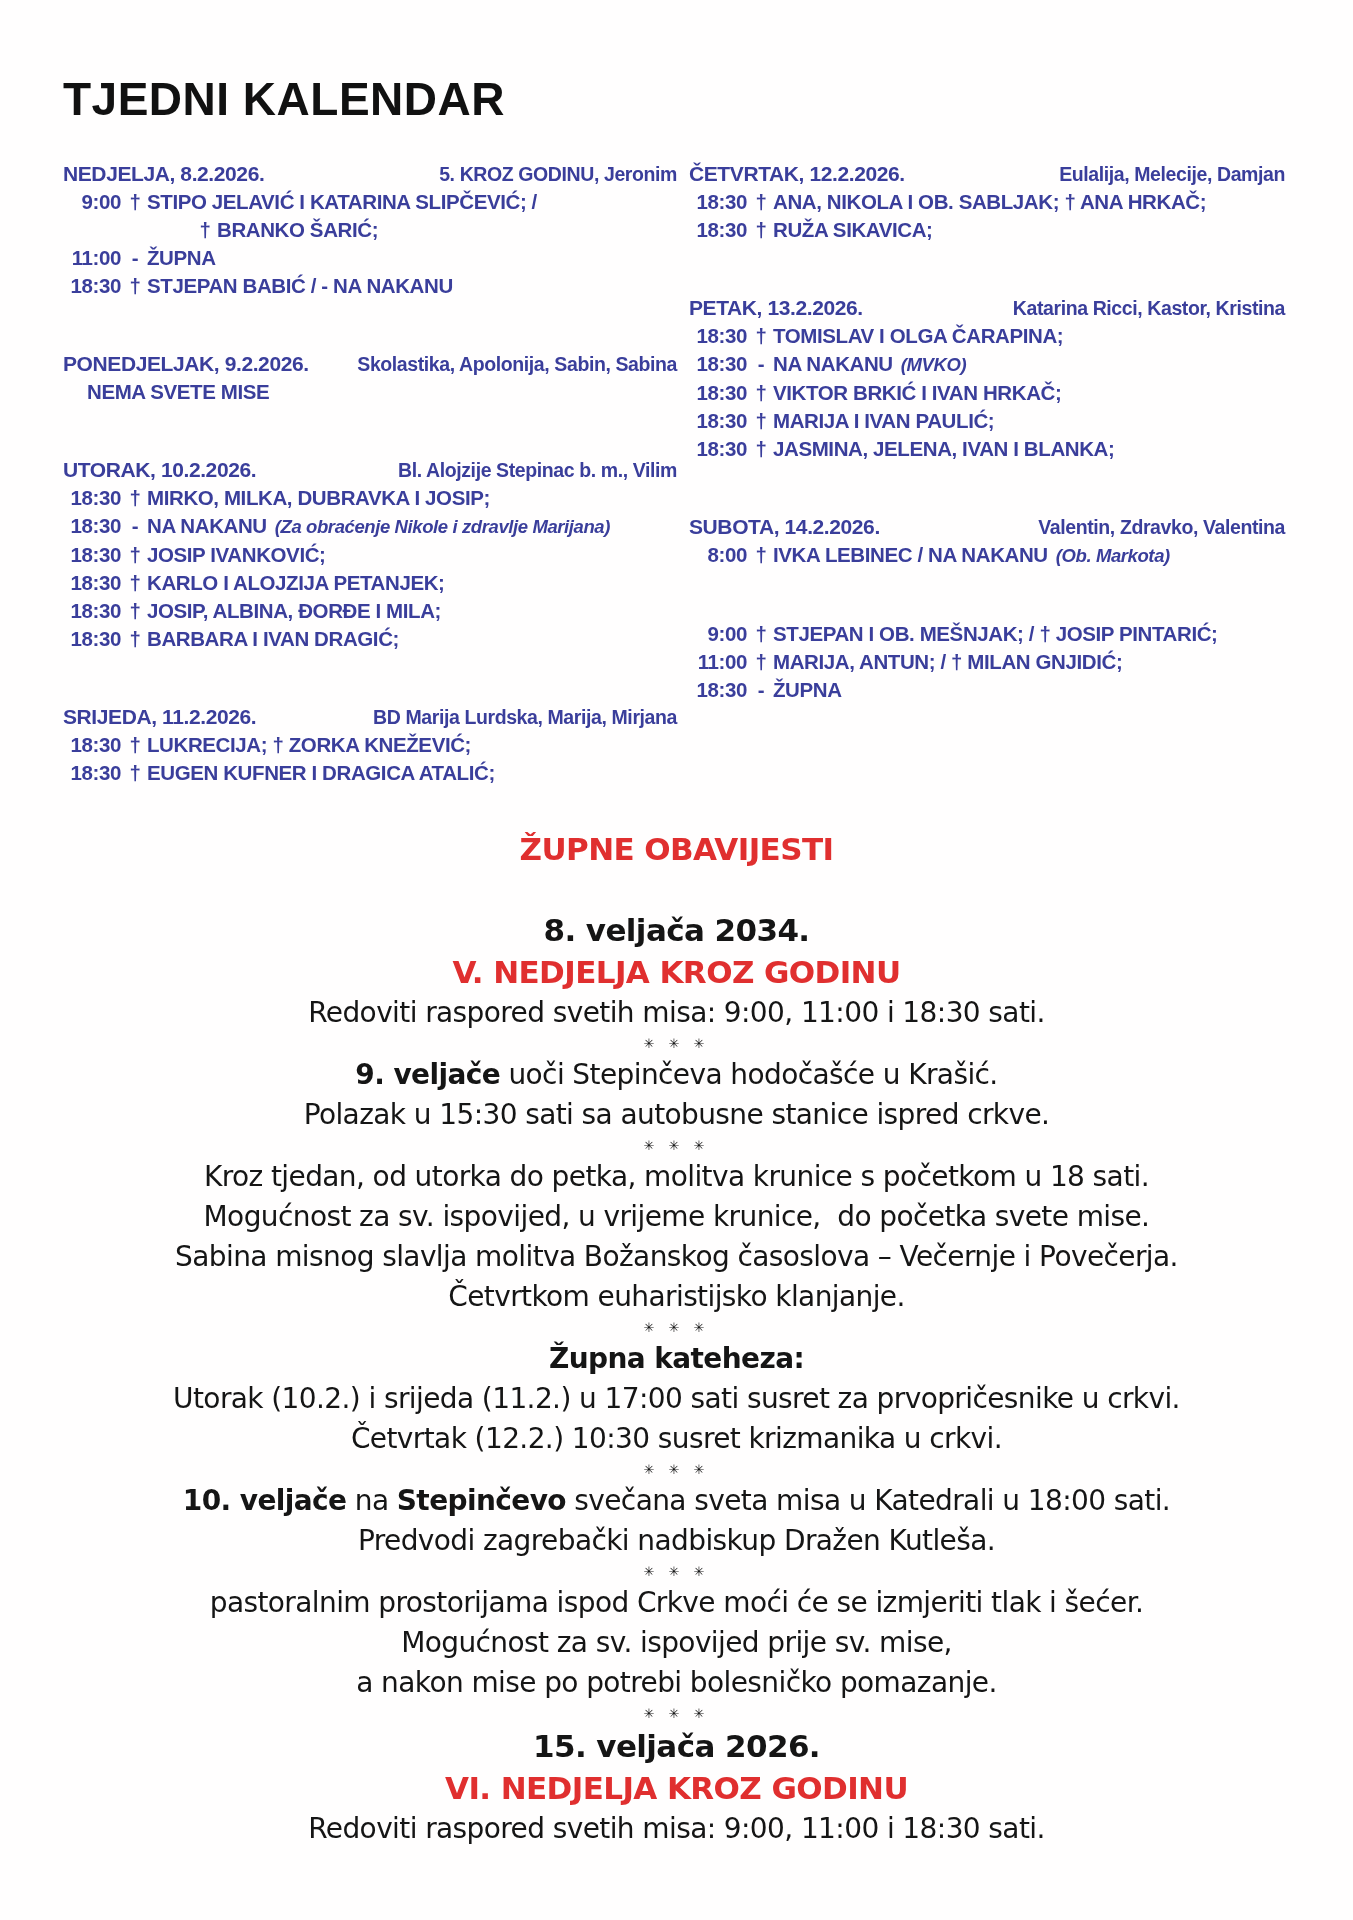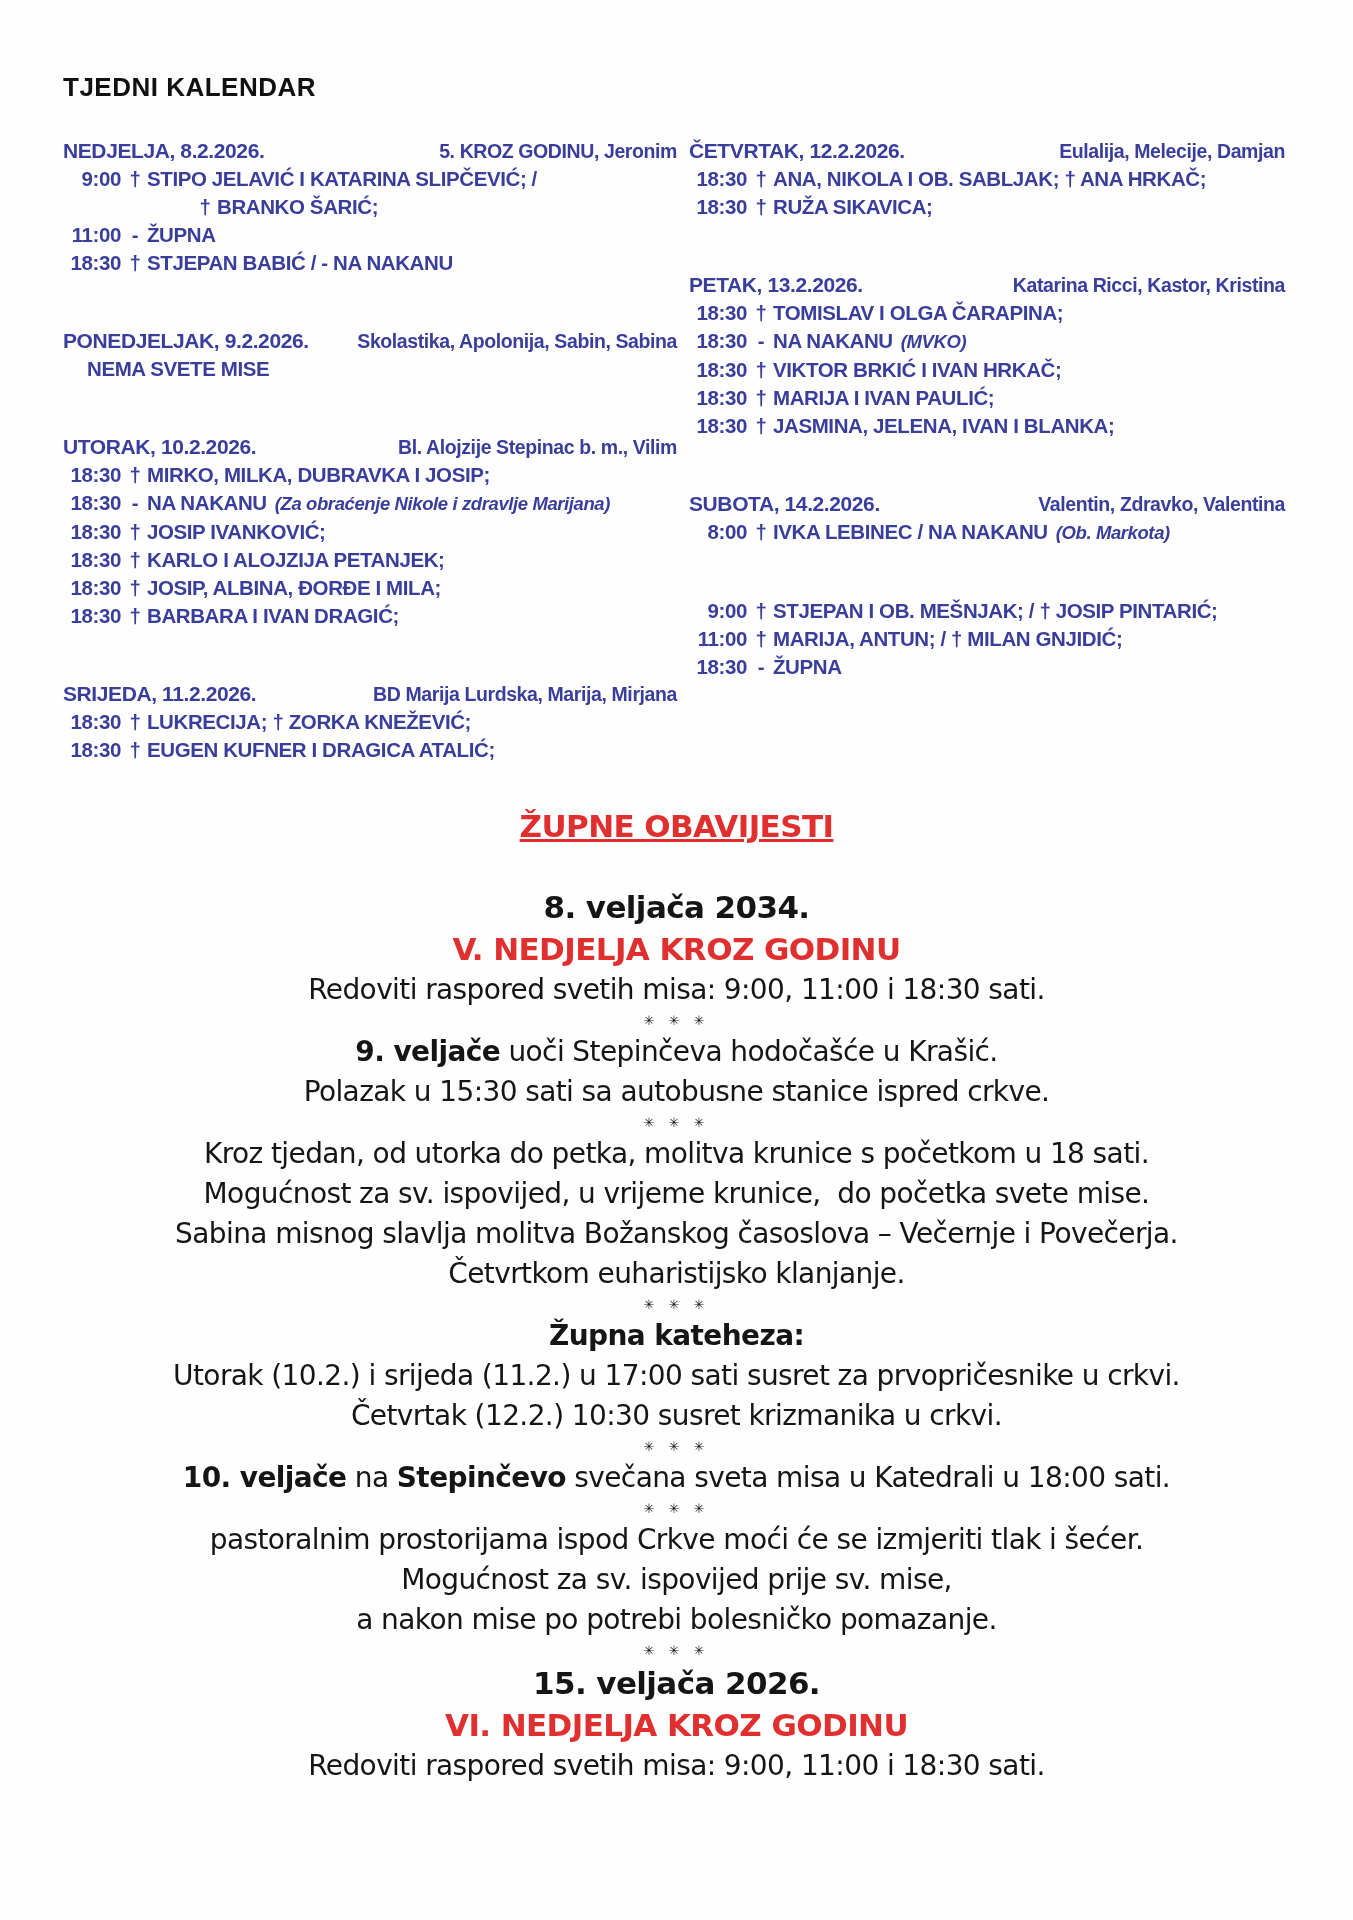--- a/index.html
+++ b/index.html
@@ -4,21 +4,21 @@
 <style>
   html,body{margin:0;padding:0;background:#ffffff;}
   .page{
     width:1353px;height:1920px;background:#fffefe;overflow:hidden;
     position:relative;box-sizing:border-box;
     font-family:"Liberation Sans",sans-serif;
   }
   
   .calendar{padding:72px 58px 0 63px;}
   .cal-title{
-    font-size:26px;font-weight:bold;color:#111111;
+    font-size:46px;font-weight:bold;color:#111111;
     letter-spacing:0.5px;margin:0 0 34px 0;
   }
   .cal-columns{display:flex;gap:12px;color:var(--blue,#3a3e9b);}
   .cal-col{letter-spacing:-0.4px;}
   .cal-col.left{width:614px;flex:0 0 auto;}
   .cal-col.right{width:596px;flex:0 0 auto;}
   .day-block{margin-bottom:50px;}
   .day-block:last-child{margin-bottom:0;}
   .day-header{
     display:flex;justify-content:space-between;align-items:baseline;
@@ -36,21 +36,21 @@
   .mass-line.plain{padding-left:24px;}
   .mass-line .note{font-style:italic;font-size:18.5px;margin-left:8px;}
   
   .announcements{
     margin-top:42px;text-align:center;padding:0 36px;
     font-family:"DejaVu Sans","Liberation Sans",sans-serif;
     color:#151515;letter-spacing:-0.6px;
   }
   .ann-heading{
     color:var(--red,#e02f2f);font-weight:bold;font-size:31px;line-height:40px;
-    margin-bottom:40px;font-family:"DejaVu Sans",sans-serif;text-decoration:underline;
+    margin-bottom:40px;font-family:"DejaVu Sans",sans-serif;
   }
   .line{font-size:28px;line-height:40px;white-space:pre-wrap;}
   .line.lg{font-size:31px;line-height:42px;}
   .run.b{font-weight:bold;}
   .run.red{color:var(--red,#e02f2f);}
   .stars{
     font-size:13px;line-height:22px;color:#111;letter-spacing:5px;
     font-family:"DejaVu Sans",sans-serif;
   }
 </style>
@@ -246,20 +246,21 @@
         <div class="line"><span class="run">Kroz tjedan, od utorka do petka, molitva krunice s početkom u 18 sati.</span></div>
         <div class="line"><span class="run">Mogućnost za sv. ispovijed, u vrijeme krunice,  do početka svete mise.</span></div>
         <div class="line"><span class="run">Sabina misnog slavlja molitva Božanskog časoslova – Večernje i Povečerja.</span></div>
         <div class="line"><span class="run">Četvrtkom euharistijsko klanjanje.</span></div>
         <div class="stars">✳ ✳ ✳</div>
         <div class="line"><span class="run b">Župna kateheza:</span></div>
         <div class="line"><span class="run">Utorak (10.2.) i srijeda (11.2.) u 17:00 sati susret za prvopričesnike u crkvi.</span></div>
         <div class="line"><span class="run">Četvrtak (12.2.) 10:30 susret krizmanika u crkvi.</span></div>
         <div class="stars">✳ ✳ ✳</div>
         <div class="line"><span class="run b">10. veljače</span><span class="run"> na </span><span class="run b">Stepinčevo</span><span class="run"> svečana sveta misa u Katedrali u 18:00 sati.</span></div>
+        <div class="line"><span class="run">Predvodi zagrebački nadbiskup Dražen Kutleša.</span></div>
         <div class="stars">✳ ✳ ✳</div>
         <div class="line"><span class="run">pastoralnim prostorijama ispod Crkve moći će se izmjeriti tlak i šećer.</span></div>
         <div class="line"><span class="run">Mogućnost za sv. ispovijed prije sv. mise,</span></div>
         <div class="line"><span class="run">a nakon mise po potrebi bolesničko pomazanje.</span></div>
         <div class="stars">✳ ✳ ✳</div>
         <div class="line lg"><span class="run b">15. veljača 2026.</span></div>
         <div class="line lg"><span class="run b red">VI. NEDJELJA KROZ GODINU</span></div>
         <div class="line"><span class="run">Redoviti raspored svetih misa: 9:00, 11:00 i 18:30 sati.</span></div>
       </div>
   </div>

